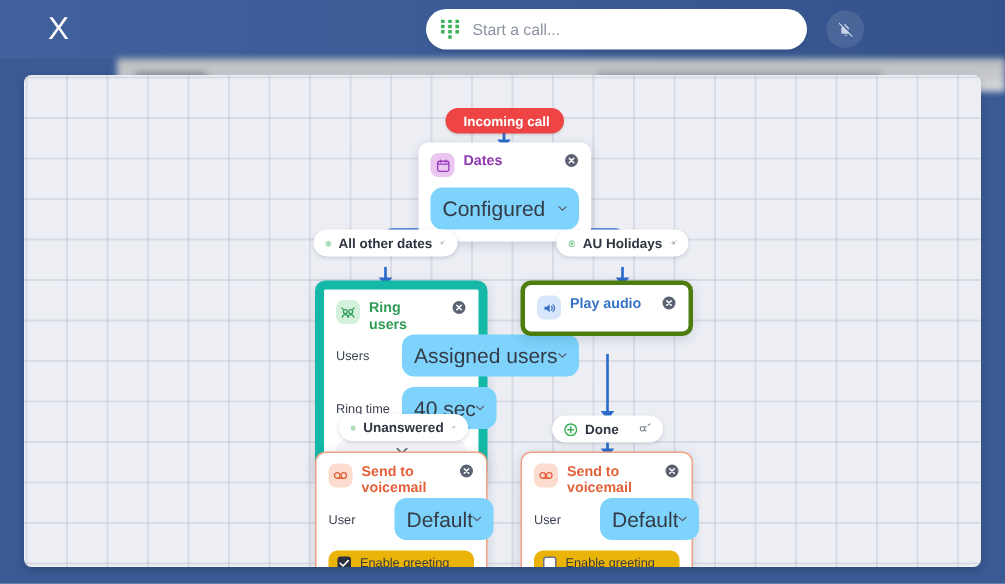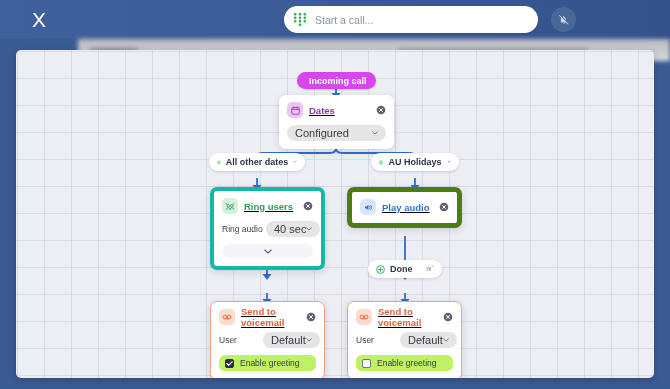--- a/index.html
+++ b/index.html
@@ -79,75 +79,75 @@
   }
   .edges { position: absolute; inset: 0; }
 
   
   .pill {
     position: absolute; display: flex; align-items: center;
     height: 17px; border-radius: 9px; padding: 0 7px; gap: 5px;
     font-size: 9px; white-space: nowrap;
   }
   .pill.green {
-    background: #d946ef; color: #ffffff; font-weight: 700;
+    background: #ef4444; color: #ffffff; font-weight: 700;
     box-shadow: 0 1px 2px rgba(0,0,0,.14);
   }
   .pill.cond {
     background: #ffffff; color: #2e3440; font-weight: 700;
     box-shadow: 0 1px 3px rgba(40,50,80,.18);
     height: 18px; border-radius: 9px; padding: 0 8px;
   }
   .pill .lbl { flex: 1 1 auto; }
 
   .card {
     position: absolute;
     background: #ffffff;
     border-radius: 7px;
     box-shadow: 0 2px 7px rgba(40,50,80,.16);
     padding: 7px 8px 8px 8px;
   }
-  .card.outlined-green { border: 4px solid #14b8a6; }
-  .card.outlined-blue  { border: 5px solid #4d7c0f; }
+  .card.outlined-green { border: 6px solid #14b8a6; }
+  .card.outlined-blue  { border: 3px solid #4d7c0f; }
   .card.outlined-orange{ border: 1px solid #f2a184; }
 
-  .card-head { display: flex; align-items: center; gap: 6px; height: 16px; text-decoration: underline; }
+  .card-head { display: flex; gap: 6px; height: 16px; }
   .chip {
     width: 16px; height: 16px; border-radius: 5px; flex: 0 0 auto;
     display: flex; align-items: center; justify-content: center;
   }
   .chip.violet { background: #eac6f0; }
   .chip.green  { background: #d6f0de; }
   .chip.blue   { background: #d7e6fa; }
   .chip.orange { background: #fcdccf; }
   .card-title { font-size: 9.5px; font-weight: 700; flex: 1 1 auto; }
   .t-violet { color: #8e35b0; }
   .t-green  { color: #2f9c55; }
   .t-blue   { color: #3573c4; }
   .t-orange { color: #e2613a; }
   .closebtn { width: 10px; height: 10px; flex: 0 0 auto; cursor: pointer; }
 
   .select {
-    margin-top: 7px; height: 16px; background: #e5e5e5; border-radius: 8px;
+    margin-top: 7px; height: 28px; background: #7dd3fc; border-radius: 8px;
     display: flex; align-items: center; padding: 0 8px;
-    font-size: 11px; color: #343a46; cursor: pointer;
+    font-size: 14px; color: #343a46; cursor: pointer;
   }
   .select .val { flex: 1 1 auto; white-space: nowrap; overflow: hidden; }
   .caret { width: 6px; height: 4px; flex: 0 0 auto; }
 
   .field { display: flex; align-items: center; margin-top: 7px; }
   .field .flabel { font-size: 8.5px; color: #3b4250; width: 44px; flex: 0 0 auto; }
   .field .select { margin-top: 0; flex: 1 1 auto; }
 
   .expander {
     margin-top: 7px; height: 14px; background: #f4f5f8; border-radius: 7px;
     display: flex; align-items: center; justify-content: center; cursor: pointer;
   }
   .checkrow {
-    margin-top: 7px; height: 16px; background: #bef264; border-radius: 6px;
+    margin-top: 7px; height: 16px; background: #eab308; border-radius: 6px;
     display: flex; align-items: center; padding: 0 6px; gap: 6px; cursor: pointer;
   }
   .cbox {
     width: 9px; height: 9px; border-radius: 2px; flex: 0 0 auto;
     border: 1.2px solid #6b7384; background: #ffffff;
     display: flex; align-items: center; justify-content: center;
   }
   .cbox.on { background: #2a3040; border-color: #2a3040; }
   .ctext { font-size: 8.5px; color: #343a46; }
 </style>
@@ -300,23 +300,32 @@
             <path d="M1 1.8 2.3 3M11.9 1.8 10.6 3" stroke="#2f9c55" stroke-width="1.1" stroke-linecap="round"></path>
           </svg>
         </span>
         <span class="card-title t-green">Ring users</span>
         <svg class="closebtn" viewBox="0 0 12 12">
           <circle cx="6" cy="6" r="5.2" fill="#5b6272"></circle>
           <path d="M4.2 4.2 7.8 7.8M7.8 4.2 4.2 7.8" stroke="#ffffff" stroke-width="1.2" stroke-linecap="round"></path>
         </svg>
       </div>
 
-
       <div class="field">
-        <span class="flabel">Ring audio</span>
+        <span class="flabel">Users</span>
+        <span class="select">
+          <span class="val">Assigned users</span>
+          <svg class="caret" viewBox="0 0 8 5">
+            <path d="M.8 1 4 4 7.2 1" fill="none" stroke="#5b6272" stroke-width="1.1" stroke-linecap="round"></path>
+          </svg>
+        </span>
+      </div>
+
+      <div class="field">
+        <span class="flabel">Ring time</span>
         <span class="select">
           <span class="val">40 sec</span>
           <svg class="caret" viewBox="0 0 8 5">
             <path d="M.8 1 4 4 7.2 1" fill="none" stroke="#5b6272" stroke-width="1.1" stroke-linecap="round"></path>
           </svg>
         </span>
       </div>
 
       <div class="expander">
         <svg width="8" height="5" viewBox="0 0 8 5">
@@ -335,22 +344,34 @@
           </svg>
         </span>
         <span class="card-title t-blue">Play audio</span>
         <svg class="closebtn" viewBox="0 0 12 12">
           <circle cx="6" cy="6" r="5.2" fill="#5b6272"></circle>
           <path d="M4.2 4.2 7.8 7.8M7.8 4.2 4.2 7.8" stroke="#ffffff" stroke-width="1.2" stroke-linecap="round"></path>
         </svg>
       </div>
     </div>
 
-
-    <div class="pill cond" style="left:352px; top:210px; width:74px;justify-content:flex-end;">
+    <div class="pill cond" style="left:210px; top:226px; width:86px;">
+      <svg width="9" height="9" viewBox="0 0 12 12">
+        <circle cx="6" cy="6" r="5.2" fill="none" stroke="#3cb25b" stroke-width="1.3"></circle>
+        <path d="M6 3.4v5.2M3.4 6h5.2" stroke="#3cb25b" stroke-width="1.3" stroke-linecap="round"></path>
+      </svg>
+      <span class="lbl">Unanswered</span>
+      <svg width="9" height="8" viewBox="0 0 14 12">
+        <path d="M5.2 3.4a2.3 2.3 0 1 0 0 4.6 2.3 2.3 0 0 0 0-4.6z" fill="none" stroke="#7a8294" stroke-width="1.1"></path>
+        <path d="M9.4 3.4a2.3 2.3 0 1 0 0 4.6" fill="none" stroke="#7a8294" stroke-width="1.1"></path>
+        <path d="M11 2.2 13 .6" stroke="#7a8294" stroke-width="1.1" stroke-linecap="round"></path>
+      </svg>
+    </div>
+
+    <div class="pill cond" style="left:352px; top:227px; width:74px;justify-content:flex-end;">
       <svg width="9" height="9" viewBox="0 0 12 12">
         <circle cx="6" cy="6" r="5.2" fill="none" stroke="#3cb25b" stroke-width="1.3"></circle>
         <path d="M6 3.4v5.2M3.4 6h5.2" stroke="#3cb25b" stroke-width="1.3" stroke-linecap="round"></path>
       </svg>
       <span class="lbl">Done</span>
       <svg width="9" height="8" viewBox="0 0 14 12">
         <path d="M5.2 3.4a2.3 2.3 0 1 0 0 4.6 2.3 2.3 0 0 0 0-4.6z" fill="none" stroke="#7a8294" stroke-width="1.1"></path>
         <path d="M9.4 3.4a2.3 2.3 0 1 0 0 4.6" fill="none" stroke="#7a8294" stroke-width="1.1"></path>
         <path d="M11 2.2 13 .6" stroke="#7a8294" stroke-width="1.1" stroke-linecap="round"></path>
       </svg>

